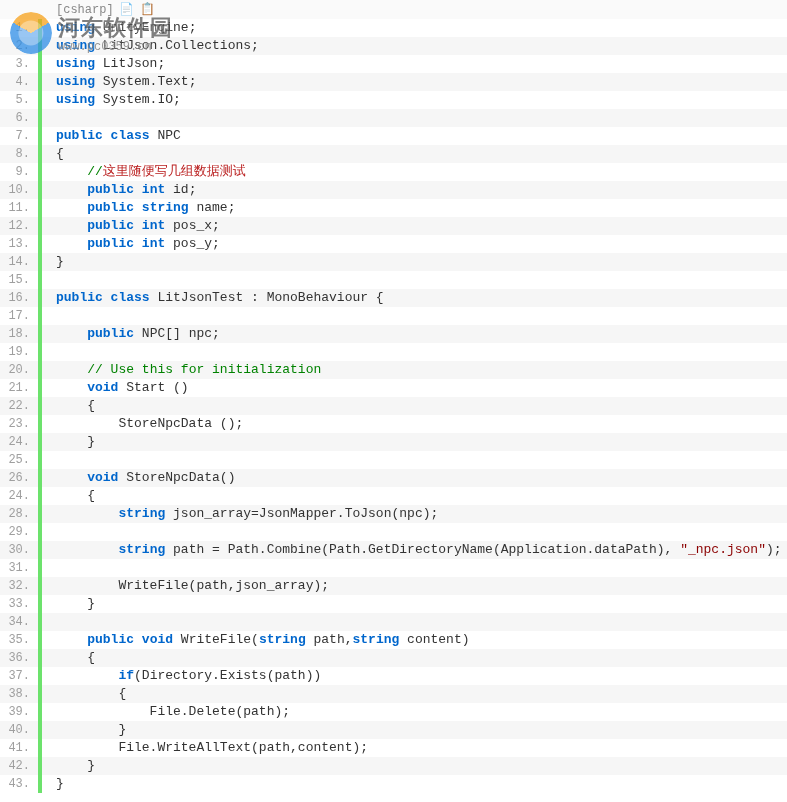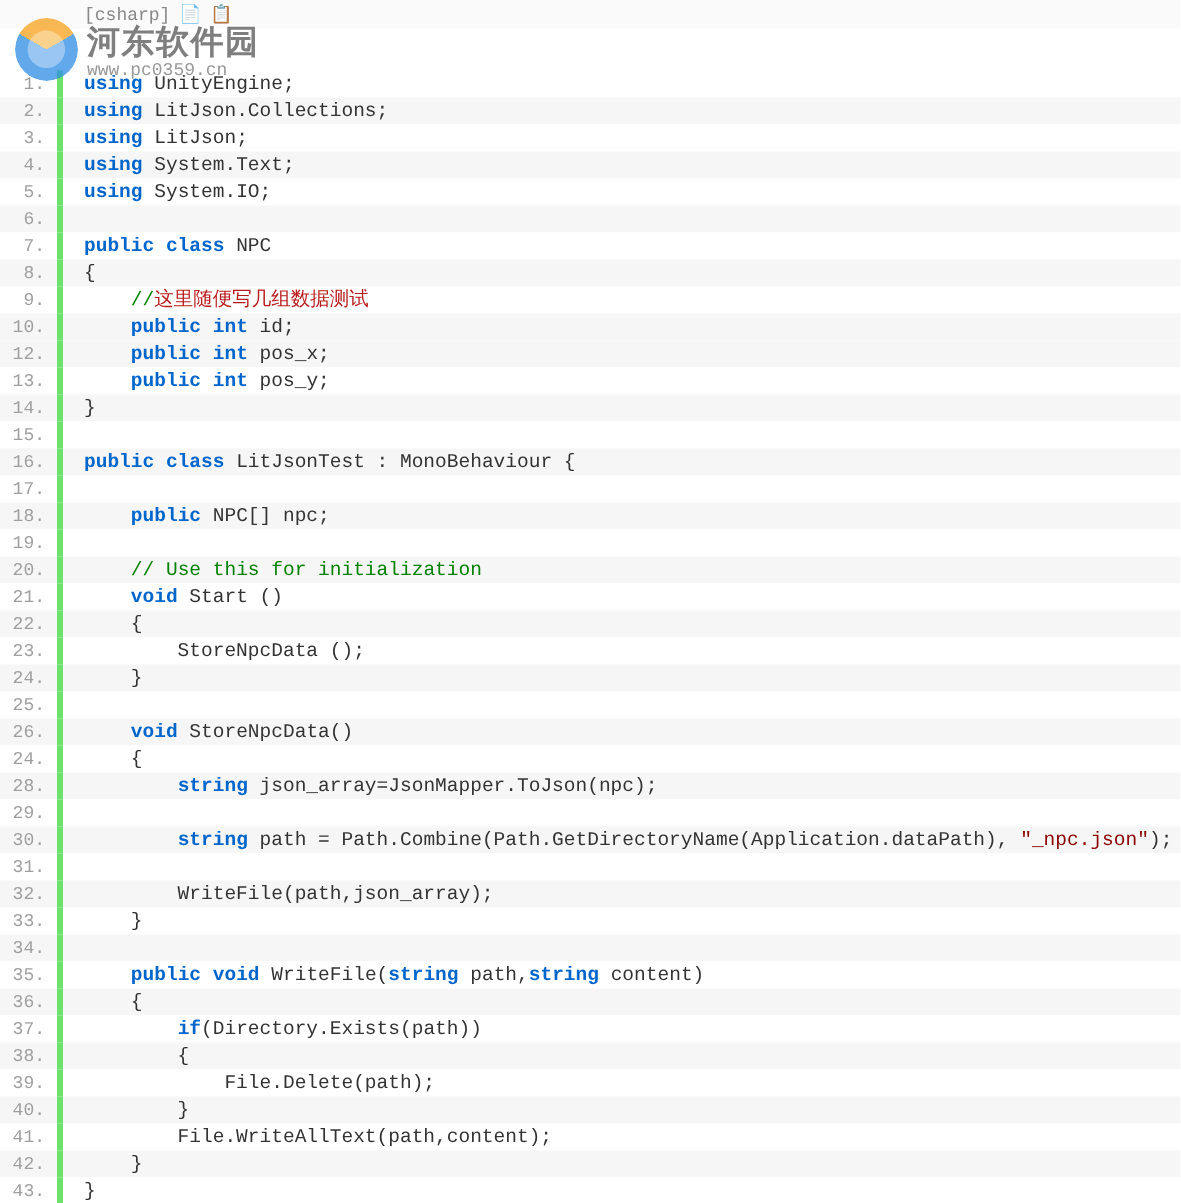--- a/index.html
+++ b/index.html
@@ -6,21 +6,20 @@
     body {
       font-family: Consolas, Monaco, 'Courier New', monospace;
       font-size: 13px;
       background: #fff;
       position: relative;
       width: 787px;
     }
     .code-container {
       display: flex;
       flex-direction: column;
-      gap: 28px;
     }
     .header-row {
       display: flex;
       align-items: center;
       padding: 2px 0 2px 56px;
       background: #fafafa;
       font-size: 12px;
     }
     .lang-tag {
       color: #888;
@@ -161,20 +160,25 @@
       </div>
       <div class="code-line odd">
         <div class="gutter">9.</div>
         <div class="marker"></div>
         <div class="code"><span>    </span><span class="comment">//</span><span class="comment-cn">这里随便写几组数据测试</span></div>
       </div>
       <div class="code-line even">
         <div class="gutter">10.</div>
         <div class="marker"></div>
         <div class="code"><span>    </span><span class="kw">public</span><span></span><span class="kw"> int</span><span></span><span> id;</span></div>
+      </div>
+      <div class="code-line odd">
+        <div class="gutter">11.</div>
+        <div class="marker"></div>
+        <div class="code"><span>    </span><span class="kw">public</span><span></span><span class="kw"> string</span><span></span><span> name;</span></div>
       </div>
       <div class="code-line even">
         <div class="gutter">12.</div>
         <div class="marker"></div>
         <div class="code"><span>    </span><span class="kw">public</span><span></span><span class="kw"> int</span><span></span><span> pos_x;</span></div>
       </div>
       <div class="code-line odd">
         <div class="gutter">13.</div>
         <div class="marker"></div>
         <div class="code"><span>    </span><span class="kw">public</span><span></span><span class="kw"> int</span><span></span><span> pos_y;</span></div>

